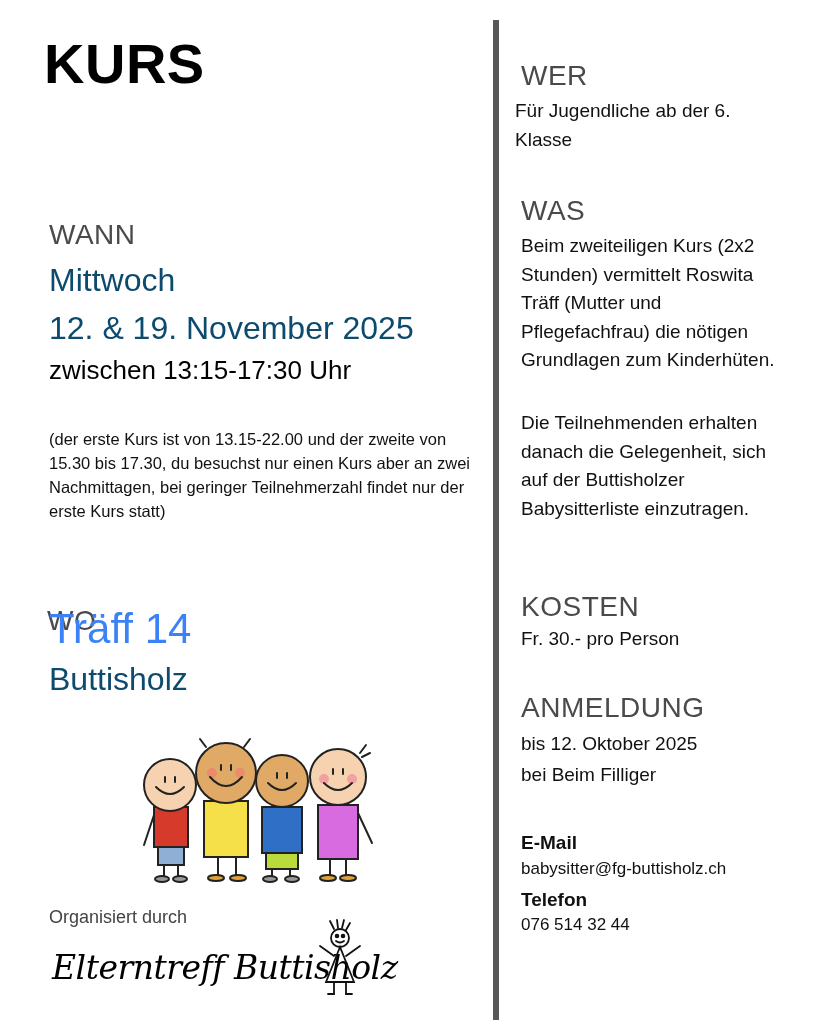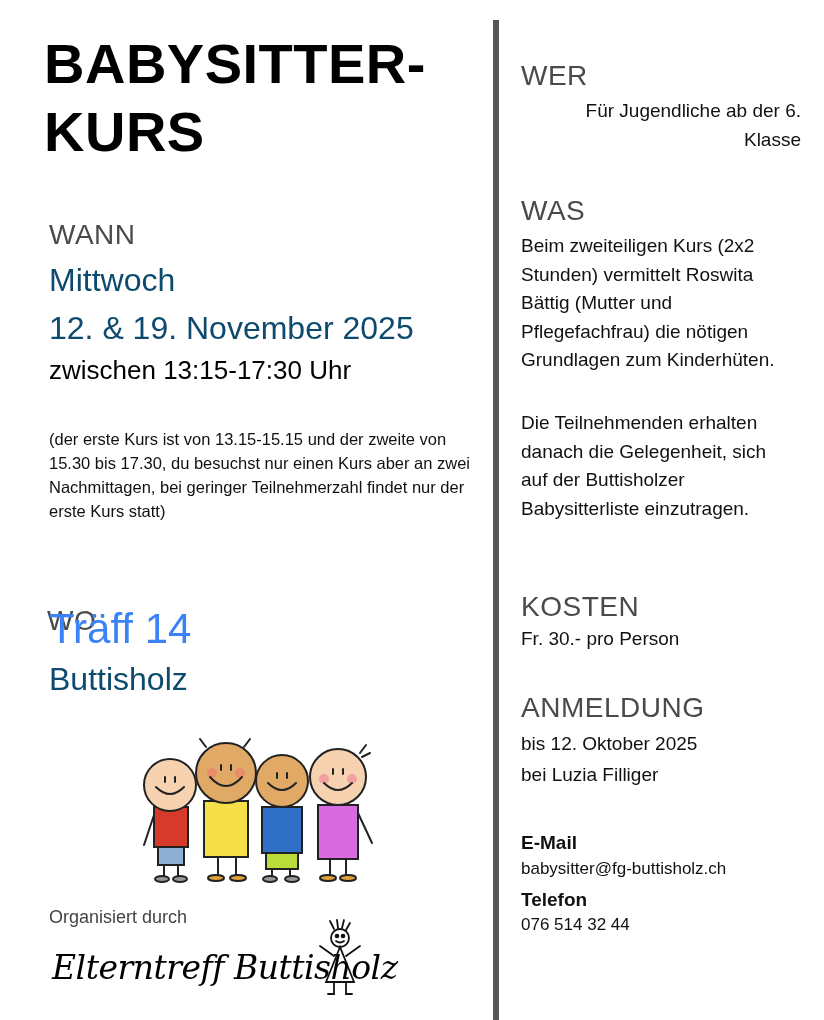--- a/index.html
+++ b/index.html
@@ -15,29 +15,28 @@
   .small { font-size: 16.5px; line-height: 24px; color: #111; }
   .rtext { font-size: 19px; line-height: 28.5px; color: #111; }
   .bold { font-weight: 700; }
   .divider { left: 493px; top: 20px; width: 6px; height: 1000px; background: #575757; }
   .logo-text { font-family: "DejaVu Serif", "Liberation Serif", serif; font-style: italic; font-size: 33px; color: #000; letter-spacing: -0.5px; }
 </style>
 </head>
 <body>
 
 <div class="abs title">
-  <div>BABYSITTER-</div>
   <div>KURS</div>
 </div>
 
 <div class="abs label" style="left:49px; top:219px;">WANN</div>
 <div class="abs big" style="left:49px; top:262px;">Mittwoch</div>
 <div class="abs big" style="left:49px; top:310px;">12. &amp; 19. November 2025</div>
 <div class="abs mid" style="left:49px; top:355px;">zwischen 13:15-17:30 Uhr</div>
-<div class="abs small" style="left:49px; top:427px; width:440px;">(der erste Kurs ist von 13.15-15.15 und der zweite von 15.30 bis 17.30, du besuchst nur einen Kurs aber an zwei Nachmittagen, bei geringer Teilnehmerzahl findet nur der erste Kurs statt)</div>
+<div class="abs small" style="left:49px; top:427px; width:440px;">(der erste Kurs ist von 13.15-22.00 und der zweite von 15.30 bis 17.30, du besuchst nur einen Kurs aber an zwei Nachmittagen, bei geringer Teilnehmerzahl findet nur der erste Kurs statt)</div>
 
 <div class="abs label" style="left:47px; top:569px;margin-top:36px;">WO</div>
 <div class="abs" style="left:49px; top:605px; font-size:42px; color:#3b82f6;">Träff 14</div>
 <div class="abs big" style="left:49px; top:661px;">Buttisholz</div>
 
 <div class="abs" style="left:140px; top:735px; width:240px; height:150px;">
   <svg width="240" height="150" viewBox="0 0 240 150">
     <g stroke="#222" stroke-width="2" fill="none" stroke-linecap="round">
 
       <rect x="14" y="72" width="34" height="40" fill="#d63a2a"></rect>
@@ -115,29 +114,29 @@
         <line x1="34" y1="64" x2="34" y2="76"></line>
       <line x1="22" y1="76" x2="16" y2="76"></line>
         <line x1="34" y1="76" x2="40" y2="76"></line>
     </g>
   </svg>
 </div>
 
 <div class="abs divider"></div>
 
 <div class="abs label" style="left:521px; top:60px;">WER</div>
-<div class="abs rtext" style="left:551px; top:97px; width:250px;text-align:right;">Für Jugendliche ab der 6. Klasse</div>
+<div class="abs rtext" style="left:515px; top:97px; width:250px;">Für Jugendliche ab der 6. Klasse</div>
 
 <div class="abs label" style="left:521px; top:195px;">WAS</div>
-<div class="abs rtext" style="left:521px; top:232px; width:260px;">Beim zweiteiligen Kurs (2x2 Stunden) vermittelt Roswita Bättig (Mutter und Pflegefachfrau) die nötigen Grundlagen zum Kinderhüten.</div>
+<div class="abs rtext" style="left:521px; top:232px; width:260px;">Beim zweiteiligen Kurs (2x2 Stunden) vermittelt Roswita Träff (Mutter und Pflegefachfrau) die nötigen Grundlagen zum Kinderhüten.</div>
 <div class="abs rtext" style="left:521px; top:409px; width:260px;">Die Teilnehmenden erhalten danach die Gelegenheit, sich auf der Buttisholzer Babysitterliste einzutragen.</div>
 
 <div class="abs label" style="left:521px; top:591px;">KOSTEN</div>
 <div class="abs rtext" style="left:521px; top:625px;">Fr. 30.- pro Person</div>
 
 <div class="abs label" style="left:521px; top:692px;">ANMELDUNG</div>
 <div class="abs rtext" style="left:521px; top:730px;">bis 12. Oktober 2025</div>
-<div class="abs rtext" style="left:521px; top:761px;">bei Luzia Filliger</div>
+<div class="abs rtext" style="left:521px; top:761px;">bei Beim Filliger</div>
 
 <div class="abs rtext bold" style="left:521px; top:829px;">E-Mail</div>
 <div class="abs" style="left:521px; top:859px; font-size:17px; color:#111;">babysitter@fg-buttisholz.ch</div>
 <div class="abs rtext bold" style="left:521px; top:886px;">Telefon</div>
 <div class="abs" style="left:521px; top:915px; font-size:17px; color:#111;">076 514 32 44</div>
 
 </body></html>

